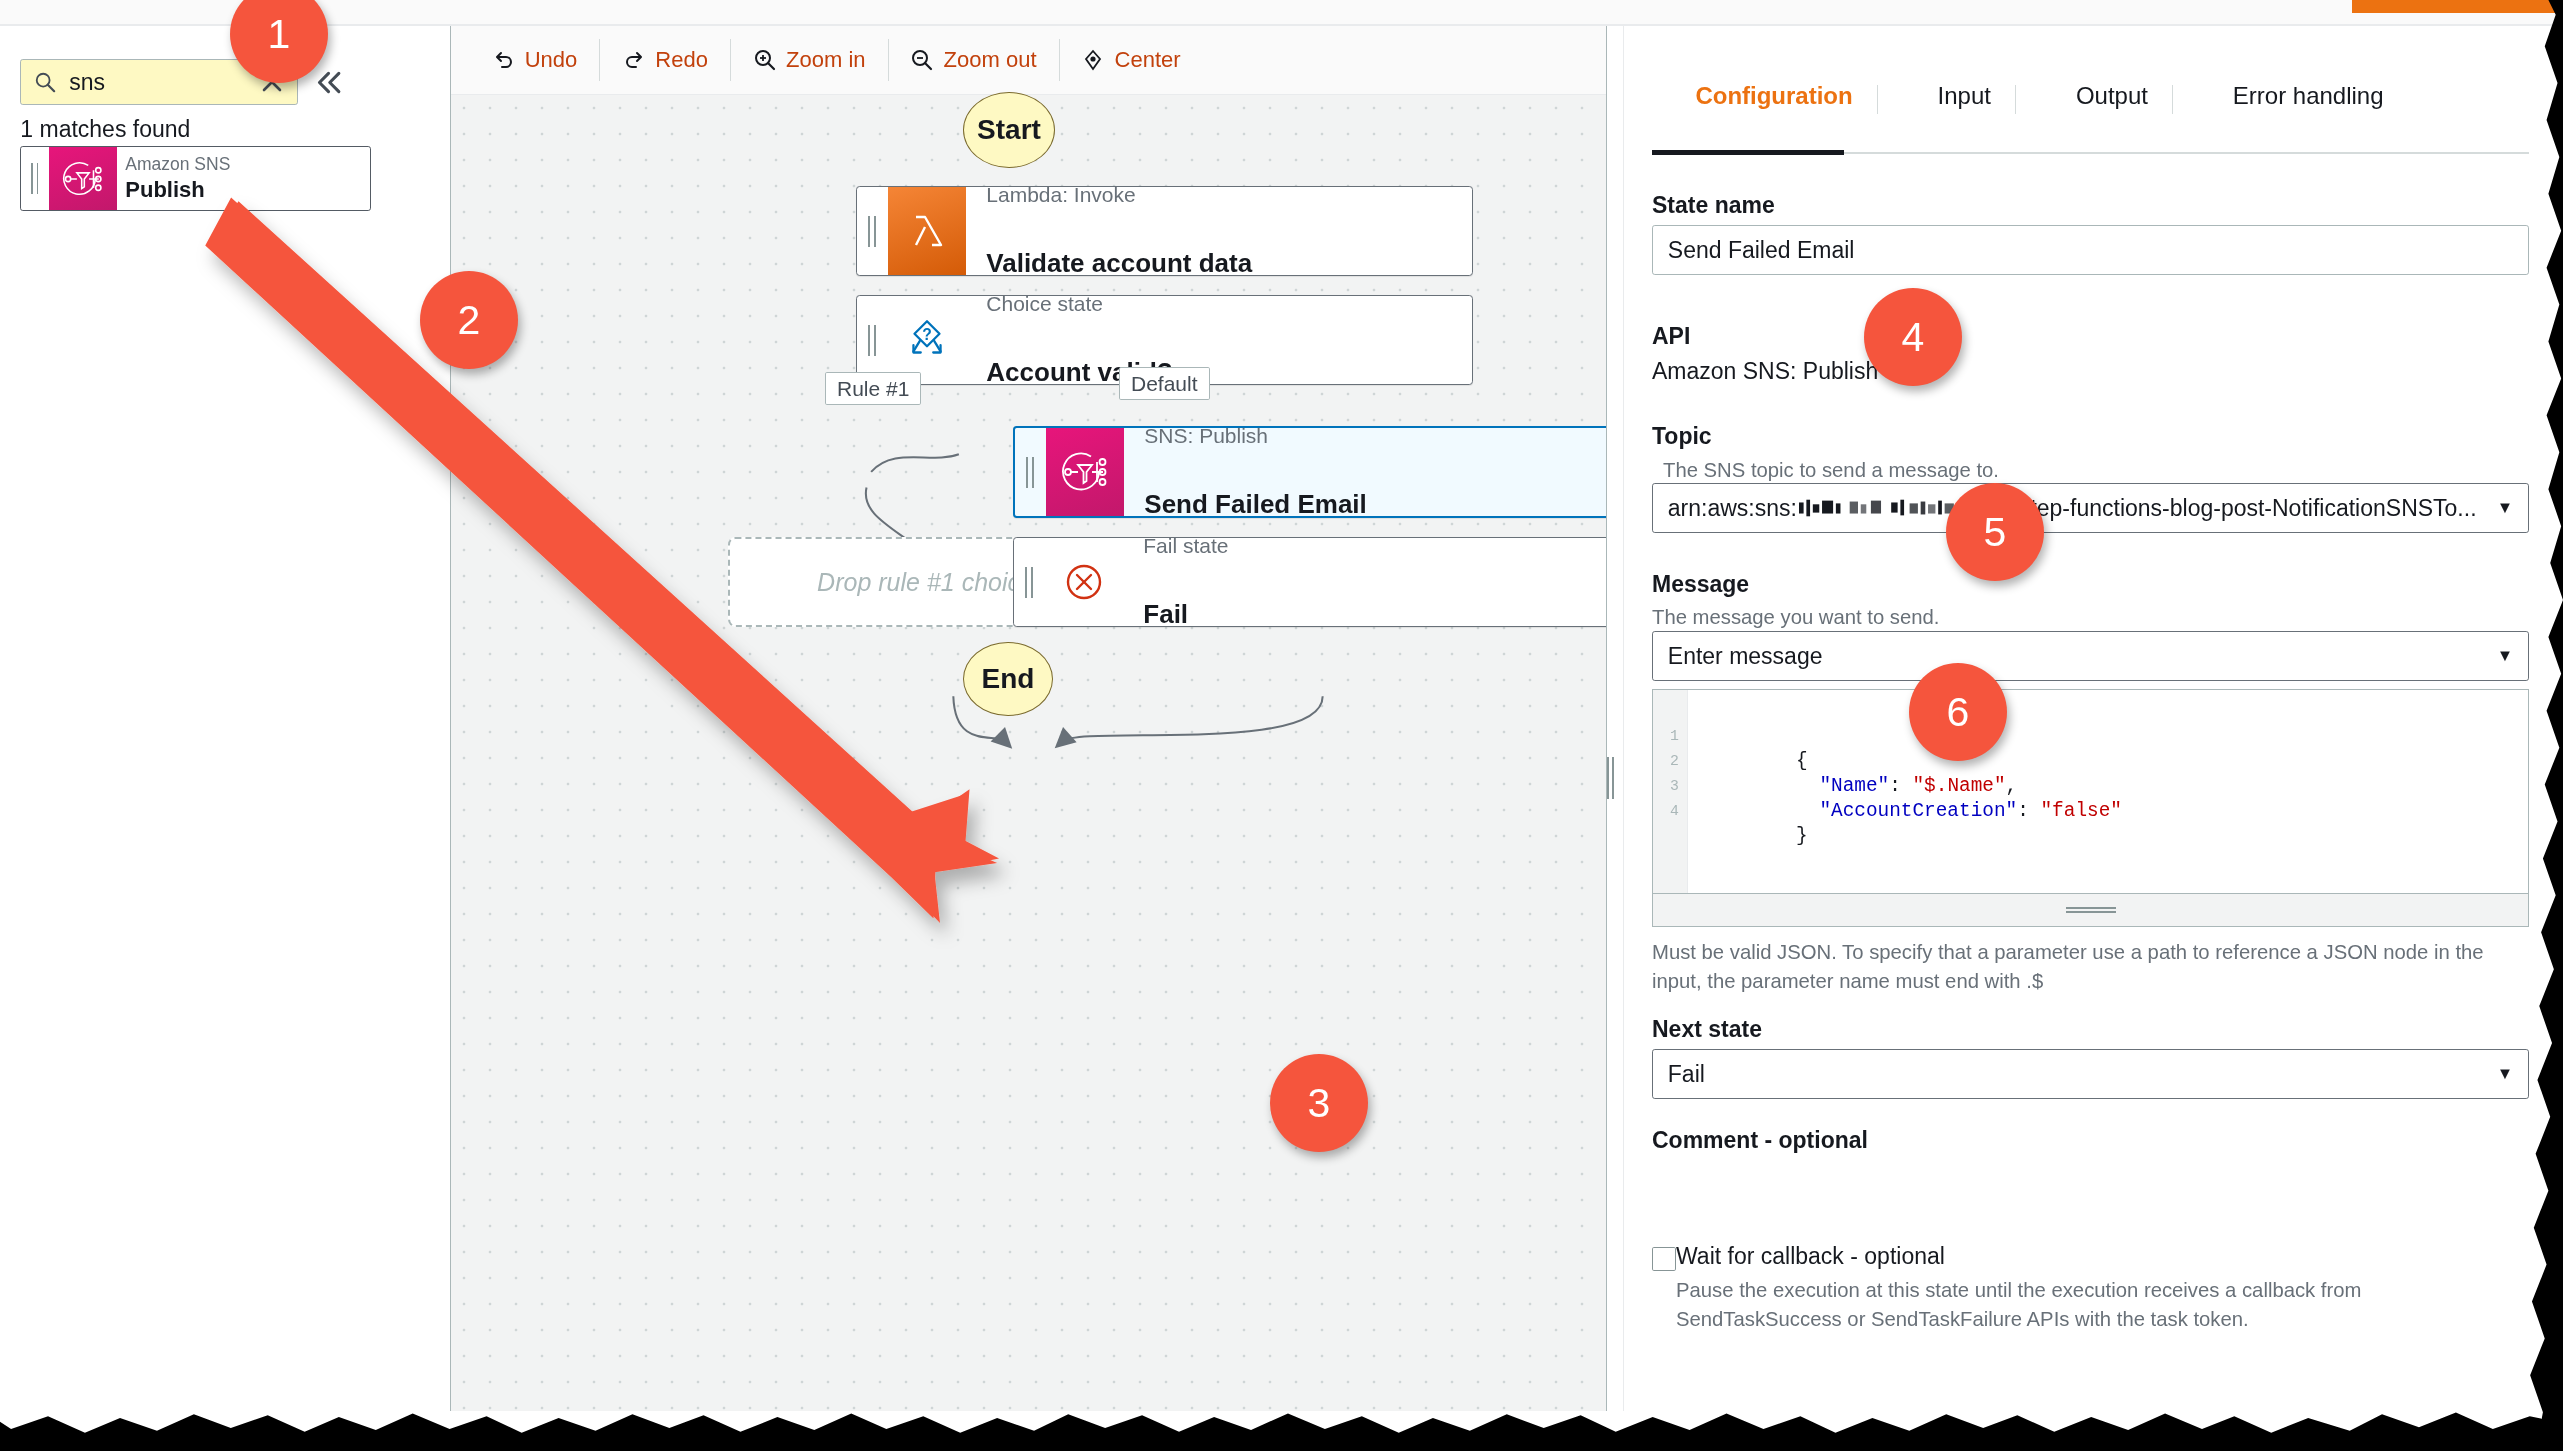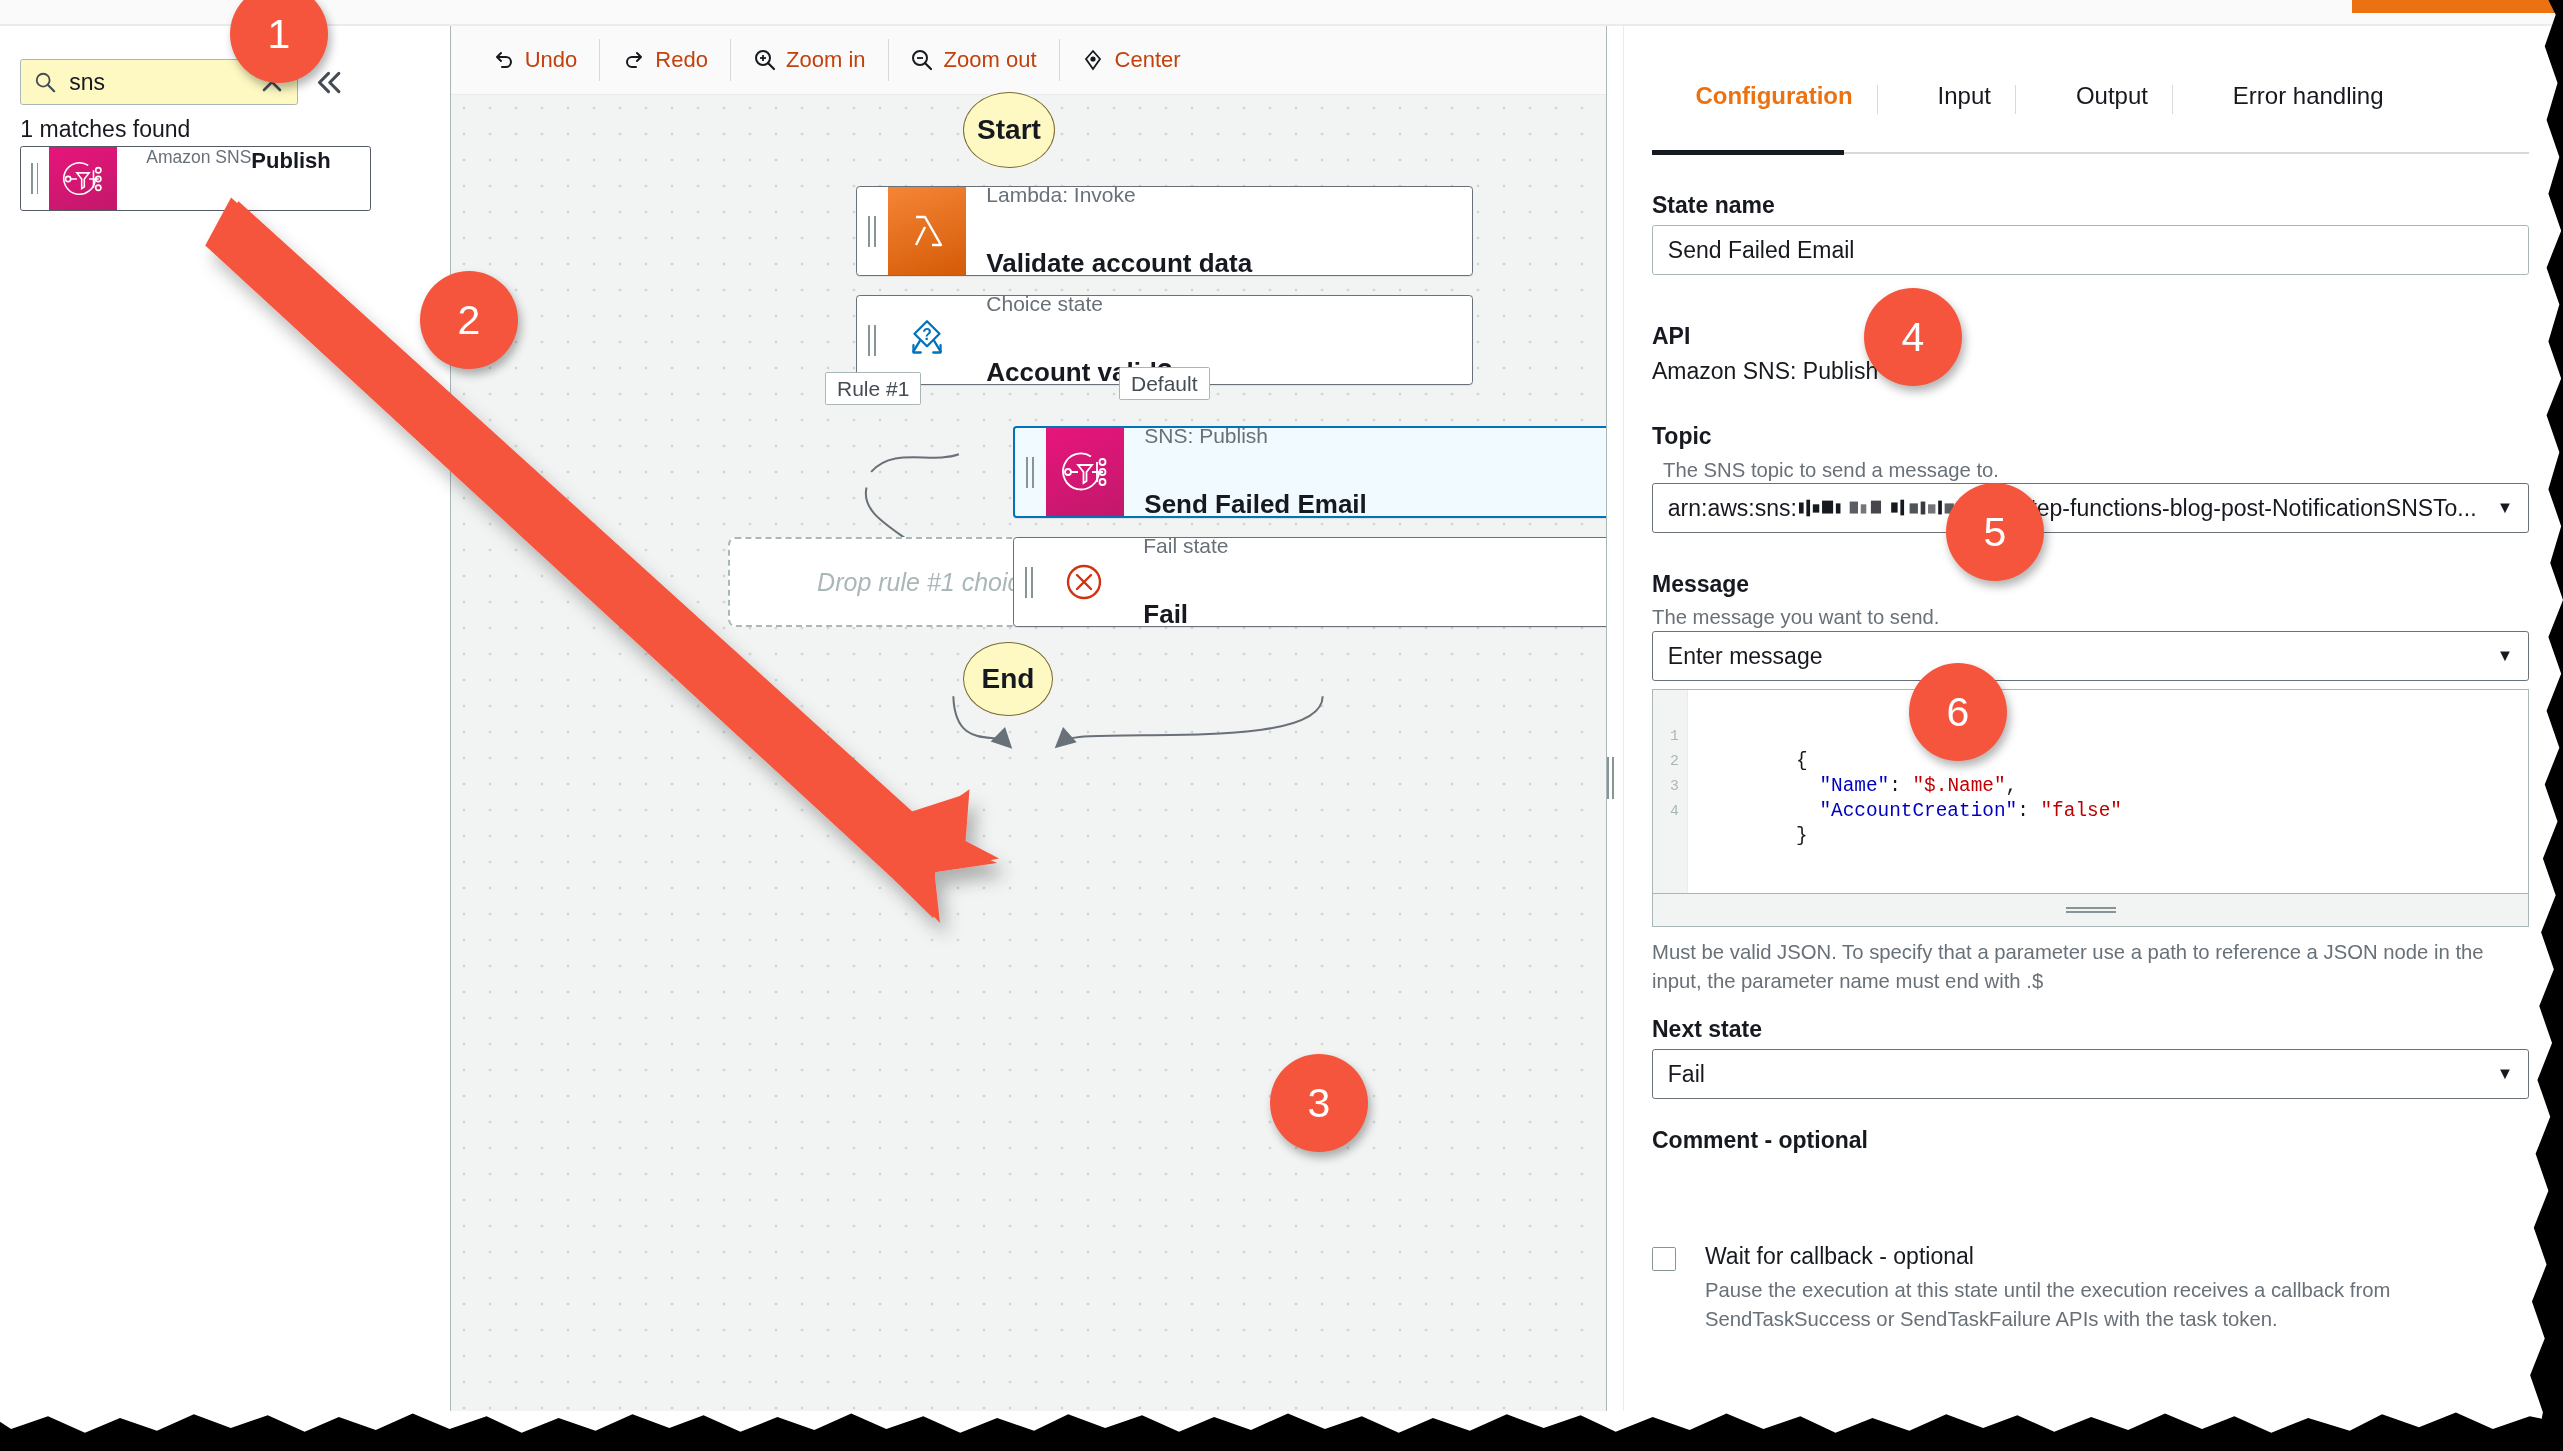--- a/index.html
+++ b/index.html
@@ -64,21 +64,21 @@
   .grip-lines i{
     position:absolute; top:0; width:1.8px; height:31px; background:#879596; display:block;
   }
   .grip-lines i:nth-child(1){ left:0;}
   .grip-lines i:nth-child(2){ left:5.5px;}
   #result-icon{
     width:68px; flex:0 0 68px;
     background:linear-gradient(160deg,#e7157b 0%, #c2186b 100%);
     display:flex;align-items:center;justify-content:center;
   }
-  #result-text{ padding-left:29px; display:flex; flex-direction:row; justify-content:center;}
+  #result-text{ padding-left:8px; display:flex; flex-direction:column; justify-content:center;}
   #result-service{ font-size:17.5px; color:#687078; line-height:1.25;}
   #result-action{ font-size:22px; color:#16191f; font-weight:bold; line-height:1.25;}
 
   
   #canvas-wrap{
     position:absolute; left:450px; top:26px; width:1157px; height:1385px;
     background:#f2f3f3; border-left:1.8px solid #aab7b8; border-right:1.8px solid #aab7b8;
     overflow:hidden;
   }
   #canvas-toolbar{
@@ -231,21 +231,21 @@
   #code-resizer u{ display:block; width:50px;}
   #code-resizer u b{ display:block; height:1.8px; background:#879596; margin:2.8px 0;}
   #f-json-hint{
     position:absolute; left:28px; top:912px; width:886px; font-size:20.3px;
     color:#687078; line-height:1.45;
   }
   #f-next-label{ position:absolute; left:28px; top:990px;}
   #f-next{ position:absolute; left:28px; top:1023px;}
   #f-comment-label{ position:absolute; left:28px; top:1101px; font-size:23px; color:#16191f; font-weight:bold;}
   #f-comment{ position:absolute; left:28px; top:1136px;}
-  #f-callback-row{ position:absolute; left:28px; top:1217px; display:flex; gap:29px;}
+  #f-callback-row{ position:absolute; left:28px; top:1217px; display:flex; gap:0;}
   #callback-checkbox{
     width:24px;height:24px; border:1.4px solid #879596; border-radius:1.8px; background:#fff;
     flex:0 0 24px; margin-top:3.7px; cursor:pointer;
   }
   #callback-title{ font-size:23px; color:#16191f;}
   #callback-desc{ font-size:20.3px; color:#687078; line-height:1.45; margin-top:5.5px; width:831px;}
 
   
   #form-def-toggle{
     position:absolute; left:2205px; top:54px; height:54px; display:flex;

